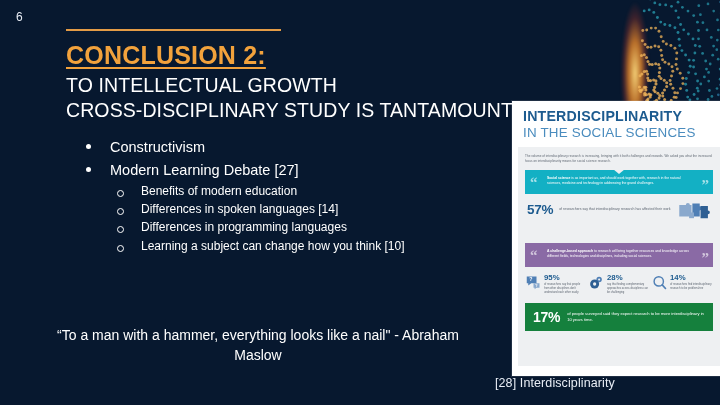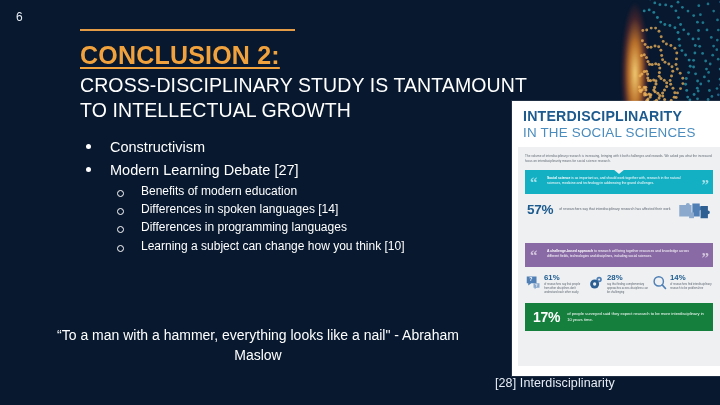--- a/index.html
+++ b/index.html
@@ -28,21 +28,21 @@
   }
   .art svg{position:absolute;left:0;top:0;}
 
   
   .pagenum{
     position:absolute;left:16px;top:10px;font-size:12px;color:#e8edf5;
     letter-spacing:.3px;
   }
 
   
-  .headwrap{position:absolute;left:80px;top:29px;width:480px;}
+  .headwrap{position:absolute;left:66px;top:29px;width:480px;}
   .rule{height:2px;background:#e39b46;width:215px;margin-bottom:11px;}
   .kicker{
     font-size:25px;font-weight:bold;color:#f2a23c;letter-spacing:.2px;
     text-decoration:underline;text-decoration-thickness:2px;
     text-underline-offset:3px;line-height:1.06;margin:0 0 3px 0;
     display:inline-block;
   }
   .subhead{
     font-size:19.5px;color:#ffffff;letter-spacing:.1px;line-height:1.22;
     margin:2px 0 0 0;font-weight:400;
@@ -721,22 +721,22 @@
           <circle cx="106.1" cy="302.0" r="0.90" fill="#1f5f86" opacity="0.30"></circle>
         </g>
     </svg>
   </div>
 
   <div class="pagenum">6</div>
 
   <div class="headwrap">
     <div class="rule"></div>
     <div><span class="kicker">CONCLUSION 2:</span></div>
+    <div class="subhead">TO INTELLECTUAL GROWTH</div>
     <div class="subhead">CROSS-DISCIPLINARY STUDY IS TANTAMOUNT</div>
-    <div class="subhead">TO INTELLECTUAL GROWTH</div>
   </div>
 
   <div class="bullets">
     <div class="b1">
       <span class="dot"></span>
       <span class="txt">Constructivism</span>
     </div>
     <div class="b1">
       <span class="dot"></span>
       <span class="txt">Modern Learning Debate [27]</span>
@@ -800,21 +800,21 @@
 
       <div class="tri">
         <div class="cell">
           <svg class="ico" viewBox="0 0 20 20">
             <path d="M1 2h13v9H7l-4 3V11H1z" fill="#4f7fb5"></path>
             <text x="6.5" y="8.5" font-size="7" fill="#ffffff" text-anchor="middle" font-family="Liberation Sans, sans-serif" font-weight="bold">?</text>
             <path d="M10 11h8v6h-4l-2.5 2V17H10z" fill="#8aa9cd"></path>
             <text x="14" y="15.5" font-size="5" fill="#ffffff" text-anchor="middle" font-family="Liberation Sans, sans-serif" font-weight="bold">?</text>
           </svg>
           <div>
-            <div class="num">61%</div>
+            <div class="num">95%</div>
             <div class="cap">of researchers say that people from other disciplines don't understand each other easily</div>
           </div>
         </div>
         <div class="cell">
           <svg class="ico" viewBox="0 0 20 20">
             <circle cx="13.5" cy="6" r="3.6" fill="#4f7fb5"></circle>
             <circle cx="13.5" cy="6" r="1.4" fill="#eef0f2"></circle>
             <circle cx="7.5" cy="12" r="6" fill="#2e5f93"></circle>
             <circle cx="7.5" cy="12" r="2.2" fill="#eef0f2"></circle>
           </svg>

